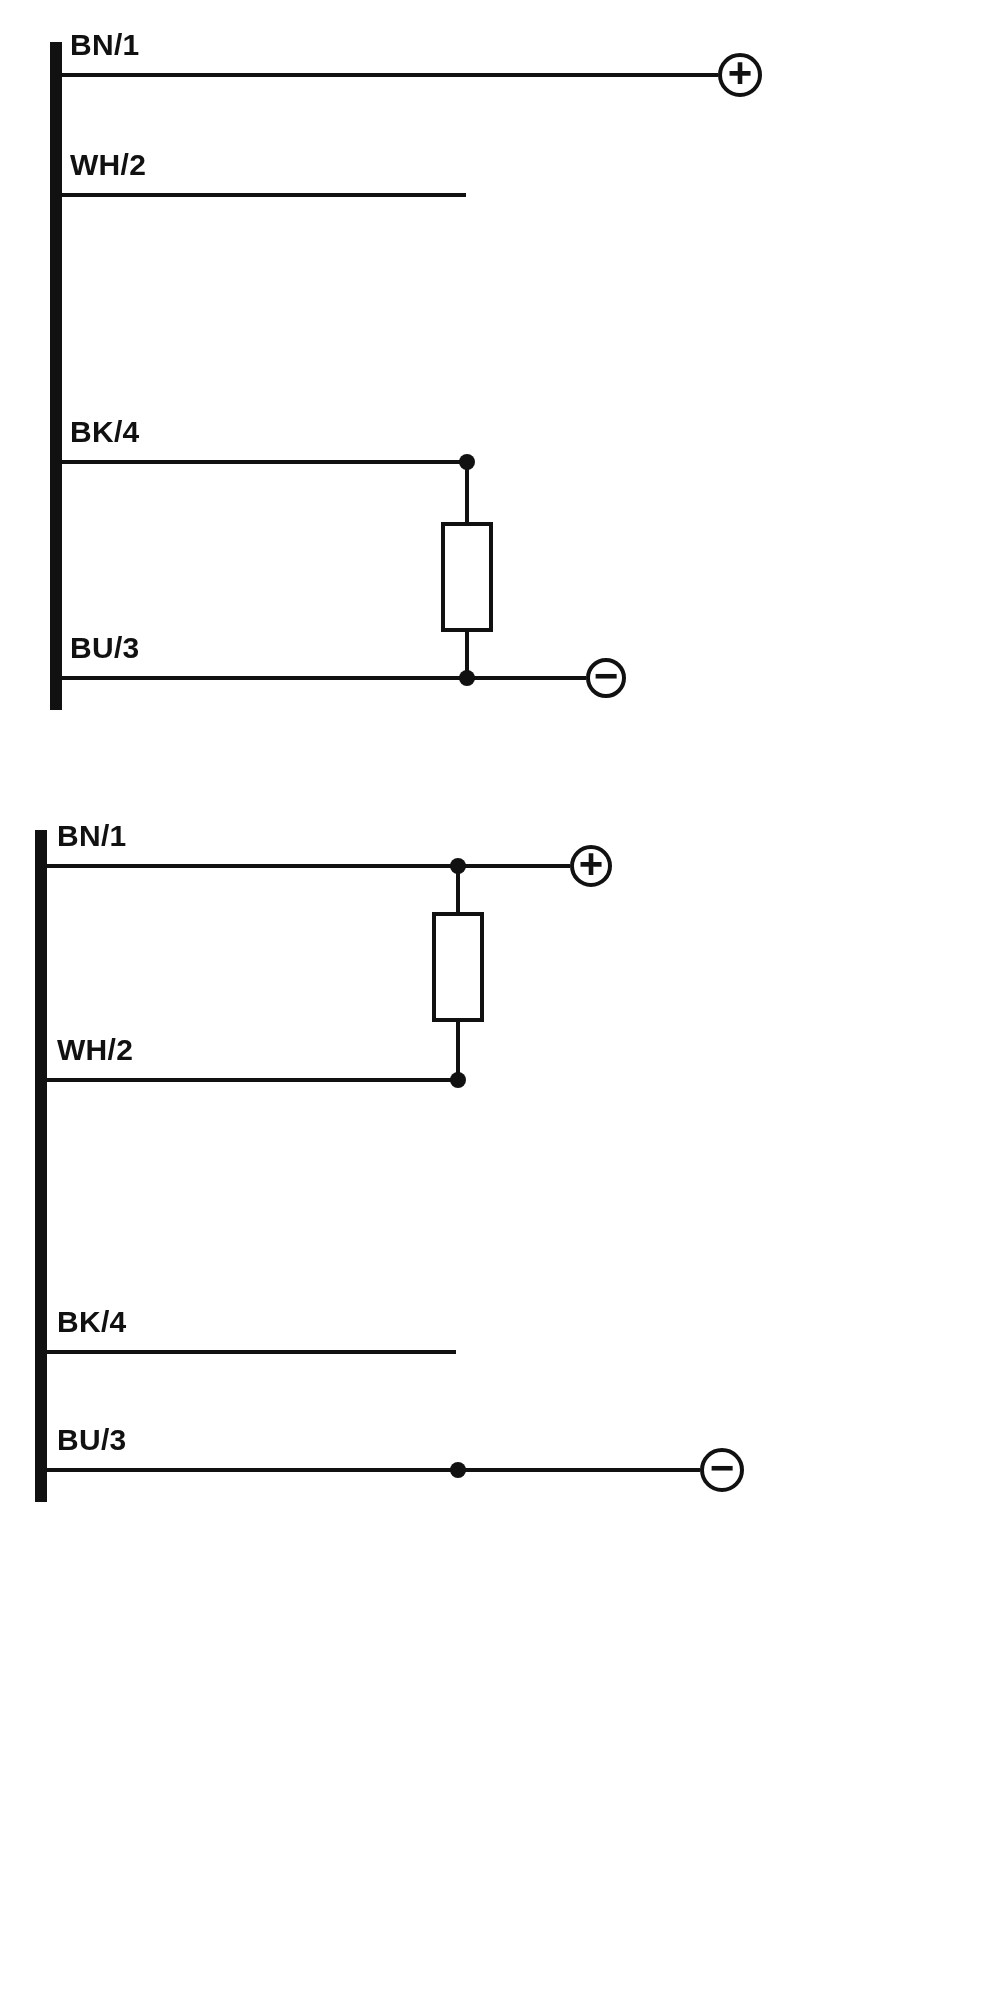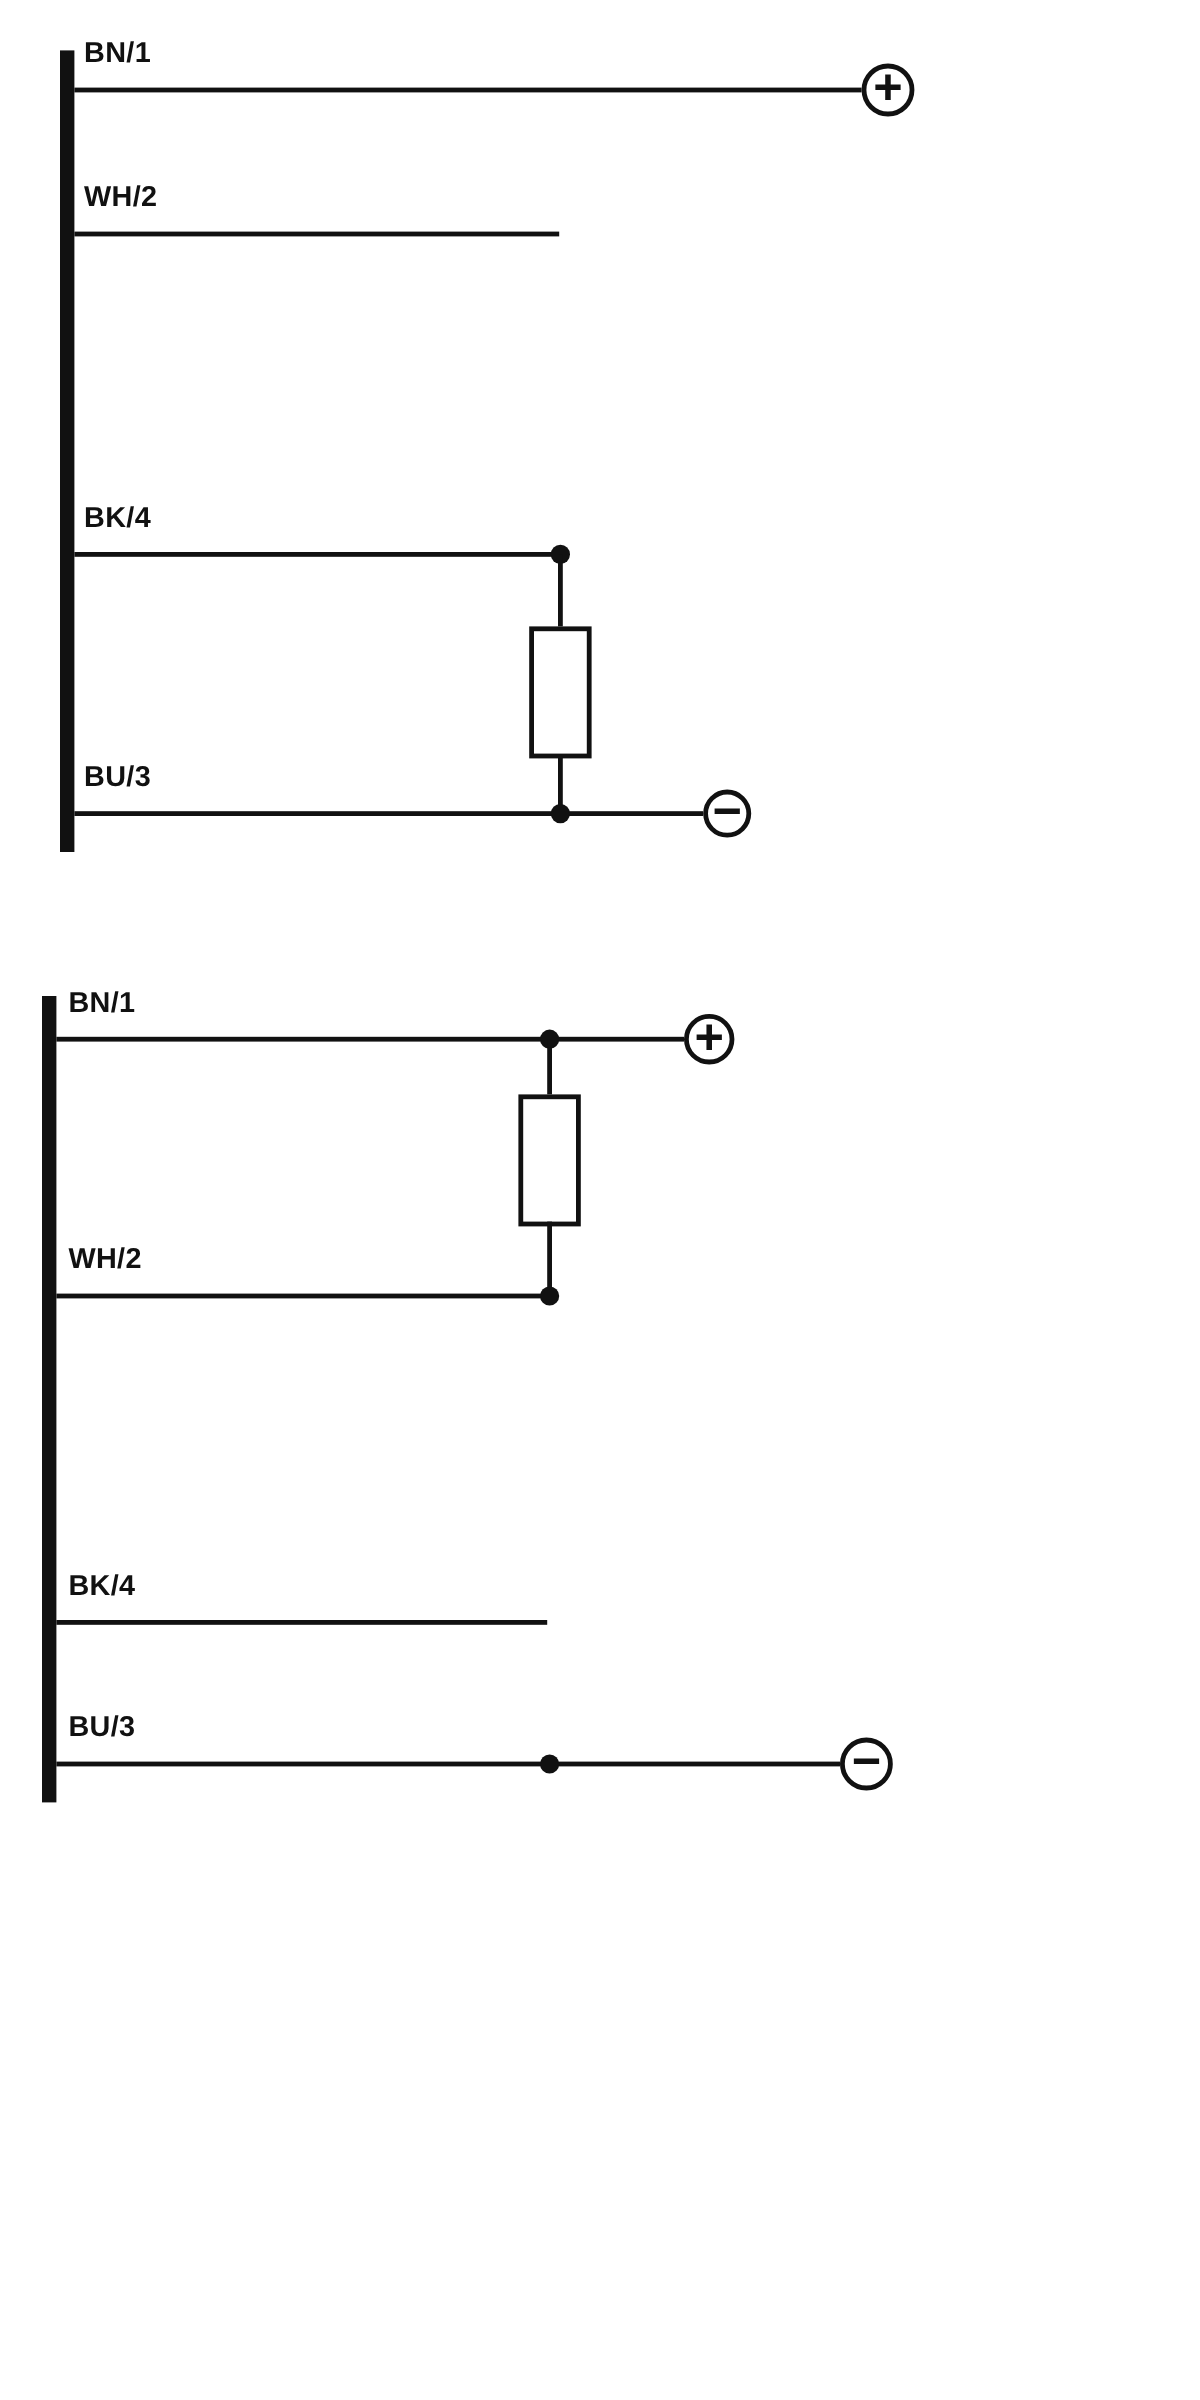--- a/index.html
+++ b/index.html
@@ -10,21 +10,21 @@
     height: 2000px;
     background: #ffffff;
     font-family: "Liberation Sans", sans-serif;
     overflow: hidden;
   }
   .abs { position: absolute; }
   .busbar { width: 12px; background: #111111; }
   .hwire  { height: 4px; background: #111111; }
   .vwire  { width: 4px;  background: #111111; }
   .wire-label {
-    font-size: 24px;
+    font-size: 30px;
     font-weight: 600;
     color: #111111;
     line-height: 34px;
     letter-spacing: 0.3px;
     white-space: nowrap;
   }
   .dot {
     width: 16px; height: 16px;
     border-radius: 50%;
     background: #111111;

